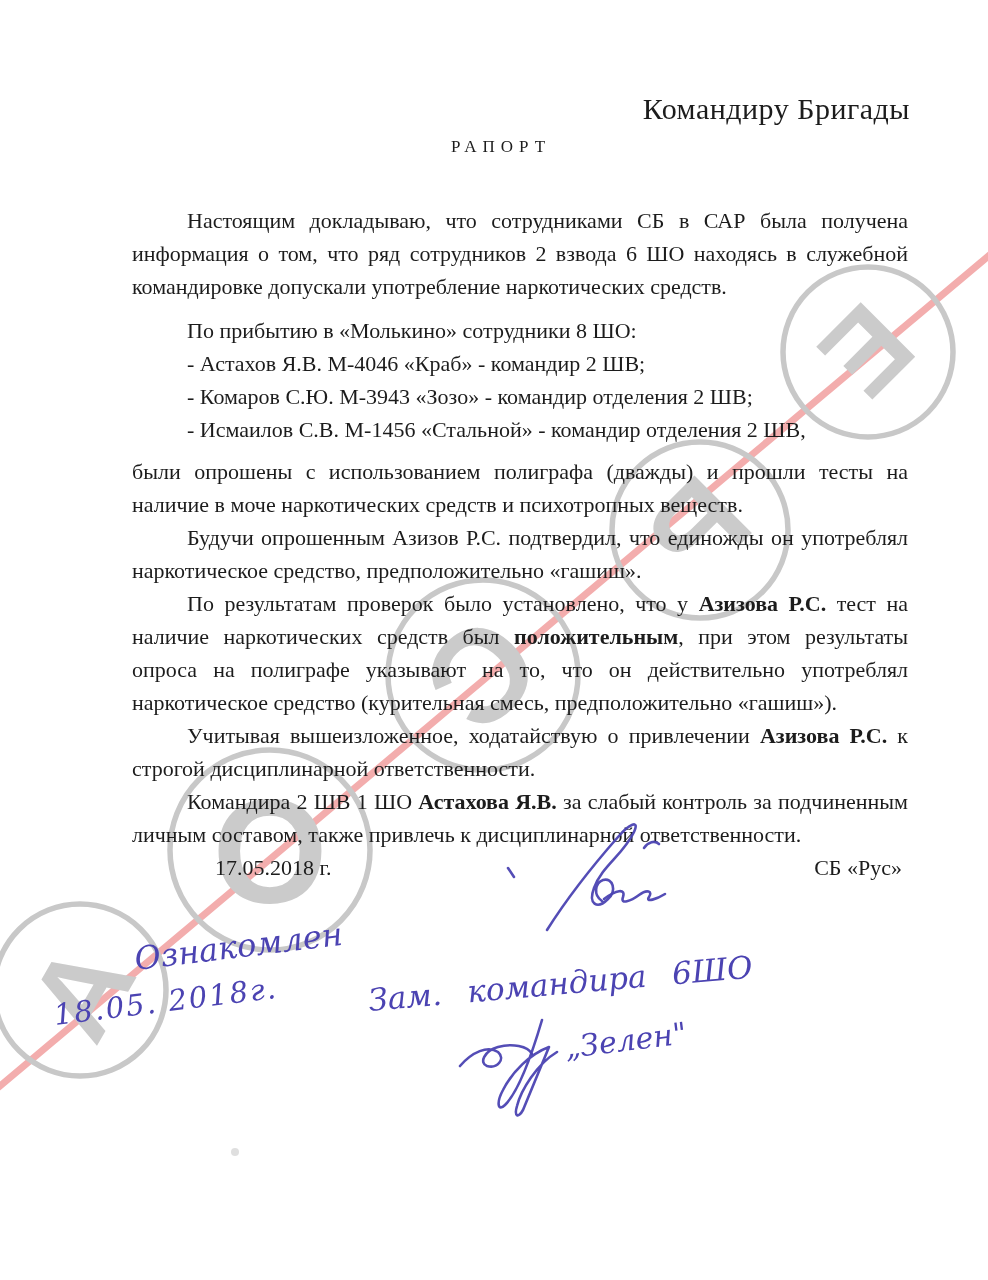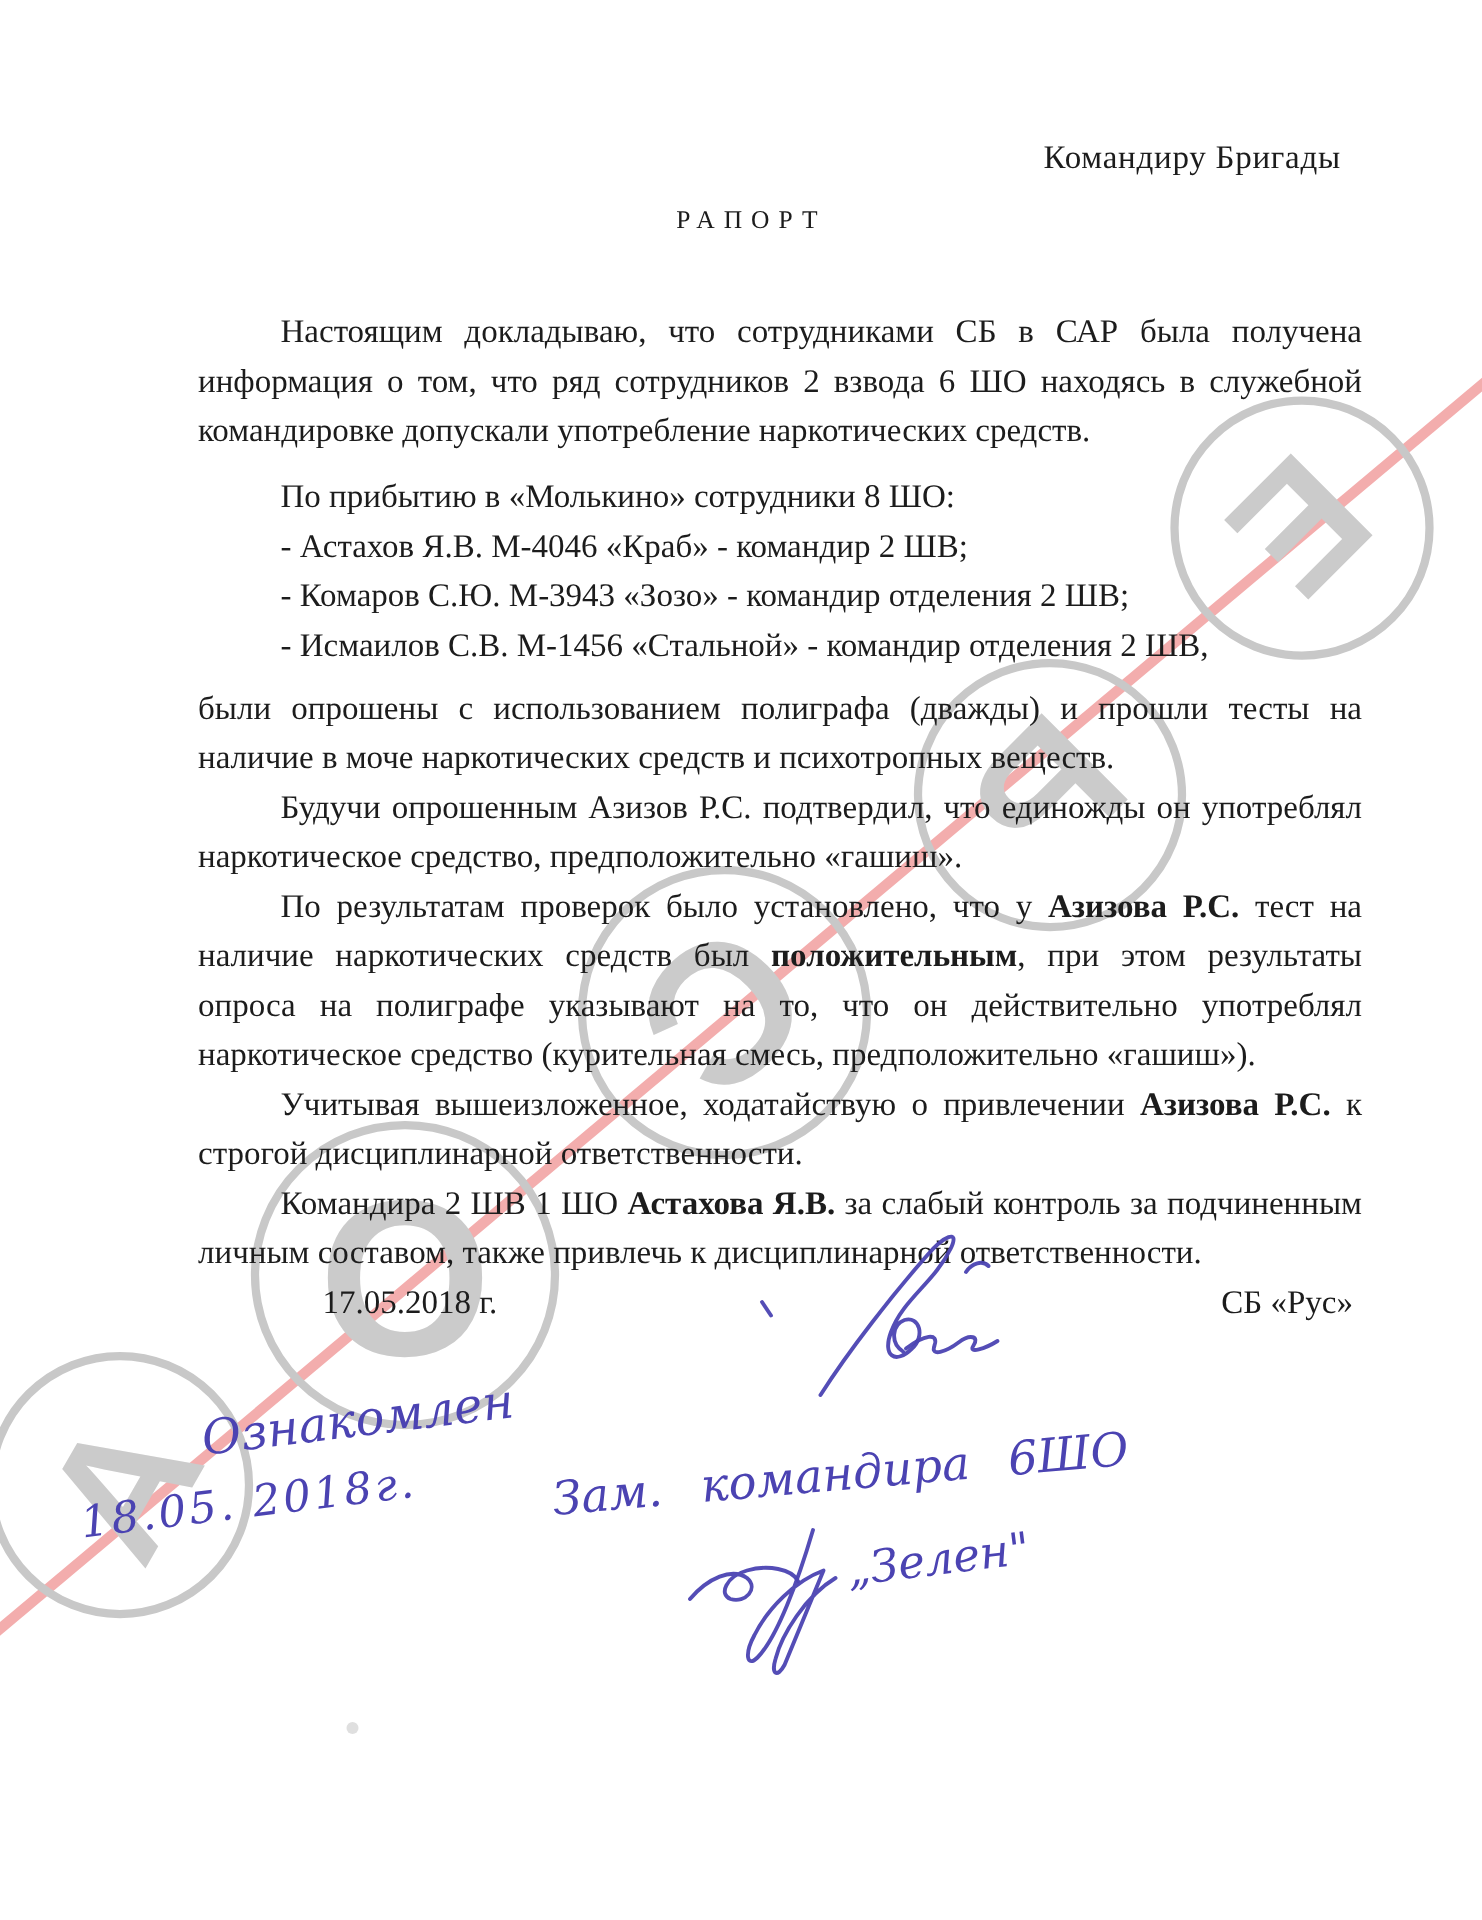--- a/index.html
+++ b/index.html
@@ -17,22 +17,22 @@
   .content{position:absolute;z-index:2;left:0;top:0;width:988px;height:1280px;}
   .inklayer{z-index:3;pointer-events:none;}
 
   .wm-letter{
     font-family:"Liberation Sans", sans-serif;
     font-weight:bold;
     fill:#cbcbcb;
   }
   
   .recipient{
-    position:absolute;top:92px;right:94px;
-    font-size:22px;letter-spacing:.5px;
+    position:absolute;top:92px;right:78px;
+    font-size:30px;letter-spacing:.5px;
   }
   .title{
     position:absolute;top:137px;left:0;width:988px;
     text-align:center;
     font-size:17px;letter-spacing:6px;
     padding-left:14px;box-sizing:border-box;
   }
   .body{
     position:absolute;left:132px;top:204px;width:776px;
     font-size:22px;line-height:33px;

